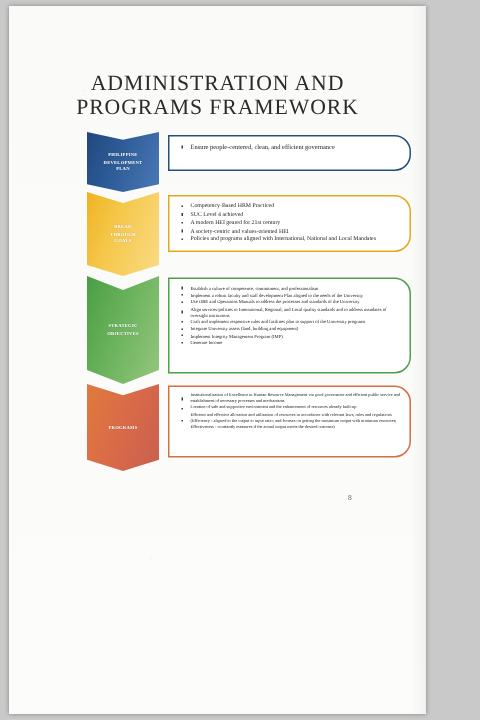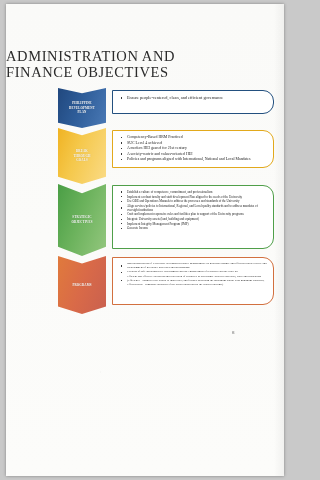--- a/index.html
+++ b/index.html
@@ -18,20 +18,21 @@
     background:
       radial-gradient(circle at 18% 12%, rgba(0,0,0,.025) 0 1px, transparent 1px),
       radial-gradient(circle at 62% 28%, rgba(0,0,0,.02) 0 1px, transparent 1px),
       radial-gradient(circle at 88% 61%, rgba(0,0,0,.02) 0 1px, transparent 1px),
       radial-gradient(circle at 34% 78%, rgba(0,0,0,.018) 0 1px, transparent 1px),
       linear-gradient(180deg, rgba(250,250,248,1) 0%, rgba(252,252,250,1) 100%);
     pointer-events:none;
   }
   .title{
     position:absolute;left:0;right:0;top:44px;
+    text-align:center;
     font-family:"Liberation Serif", serif;
     font-size:14.5px;letter-spacing:.6px;line-height:16px;
     color:#2b2b2b;
     font-weight:400;
   }
   .title .l2{display:block;}
 
   .framework{
     position:absolute;left:52px;top:84px;width:216px;
   }
@@ -114,21 +115,21 @@
   }
 </style>
 </head>
 <body>
 
 <div class="page">
   <div class="scan-noise"></div>
 
   <div class="title">
     <span class="l1">ADMINISTRATION AND</span>
-    <span class="l2">FINANCE OBJECTIVES</span>
+    <span class="l2">PROGRAMS FRAMEWORK</span>
   </div>
 
   <div class="framework">
 
     <div class="row">
       <div class="chev chev-pdp">
         <div>
           <span>PHILIPPINE</span>
           <span>DEVELOPMENT</span>
           <span>PLAN</span>

